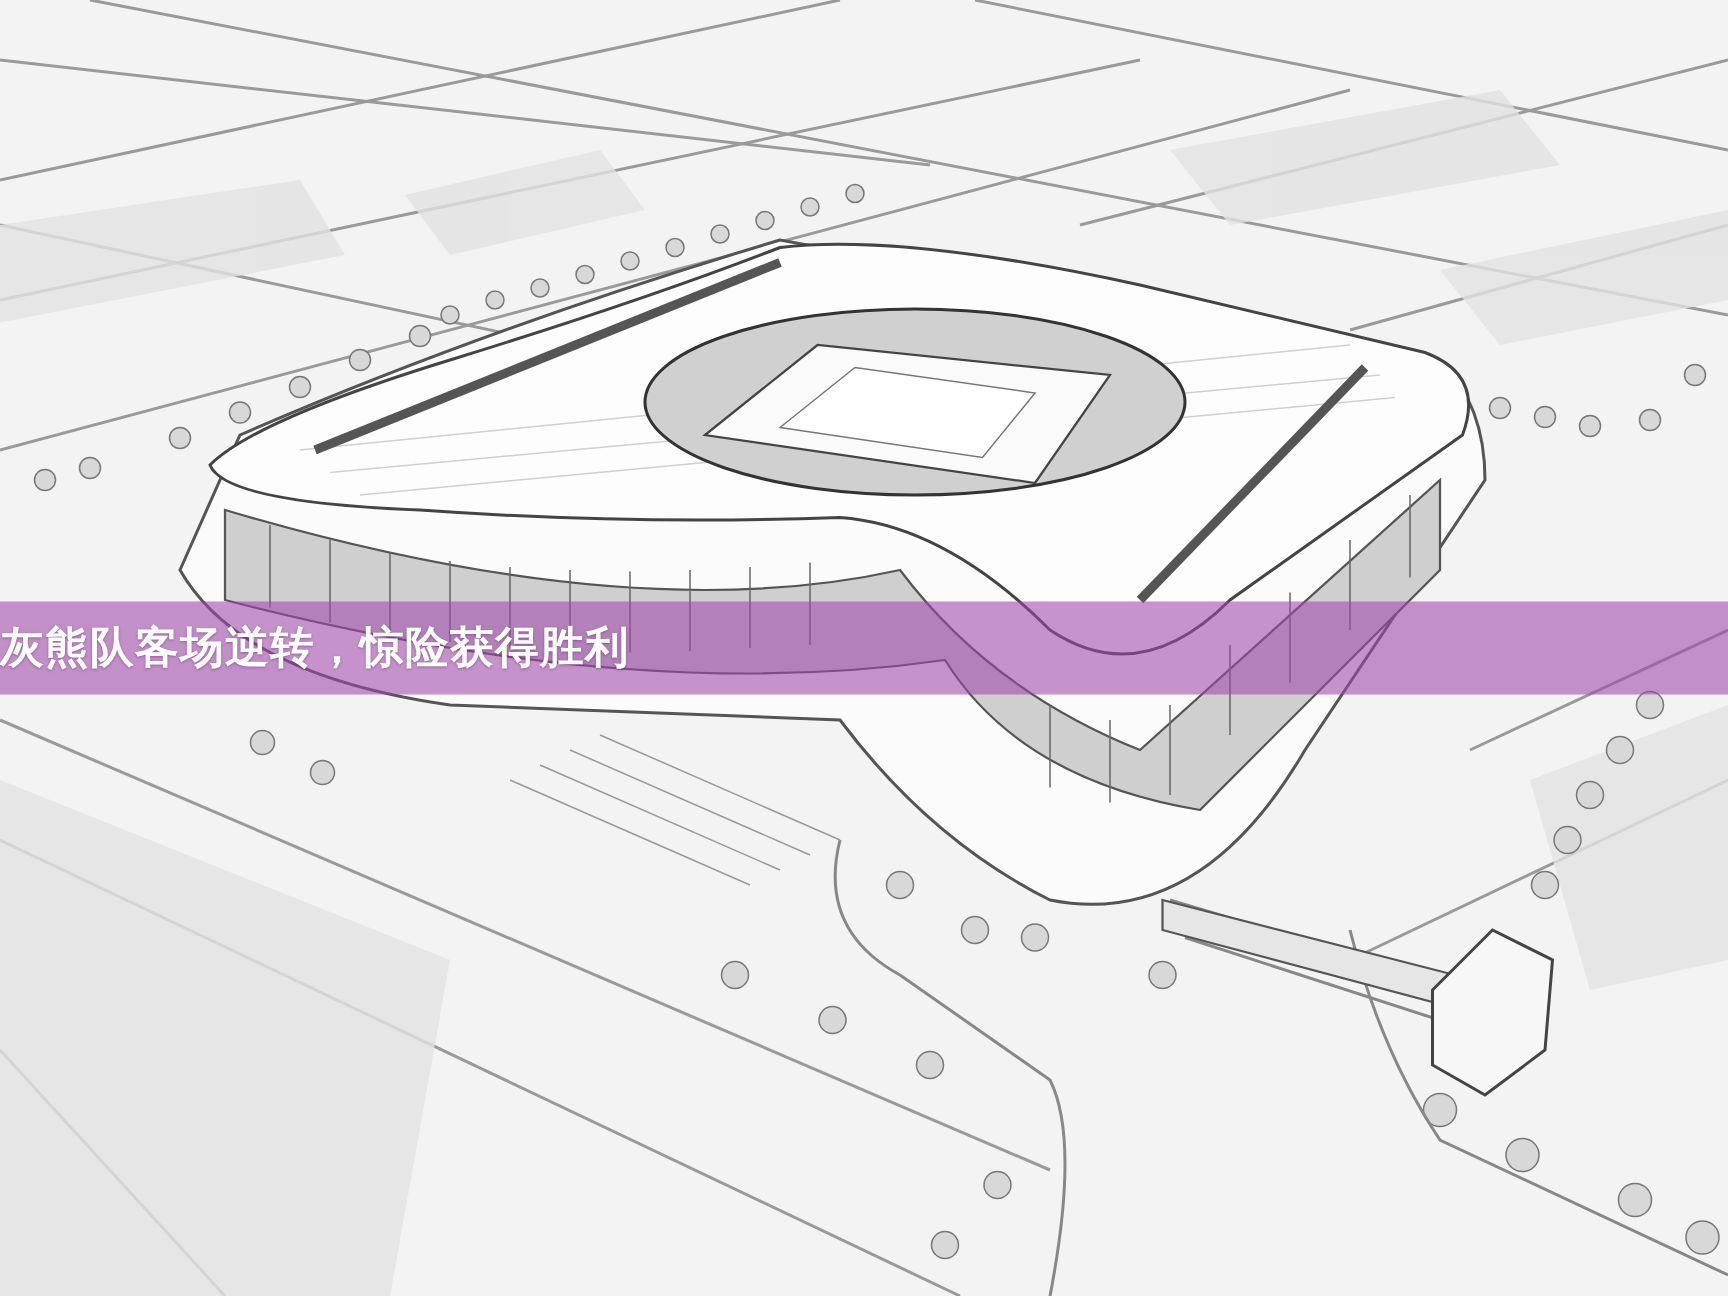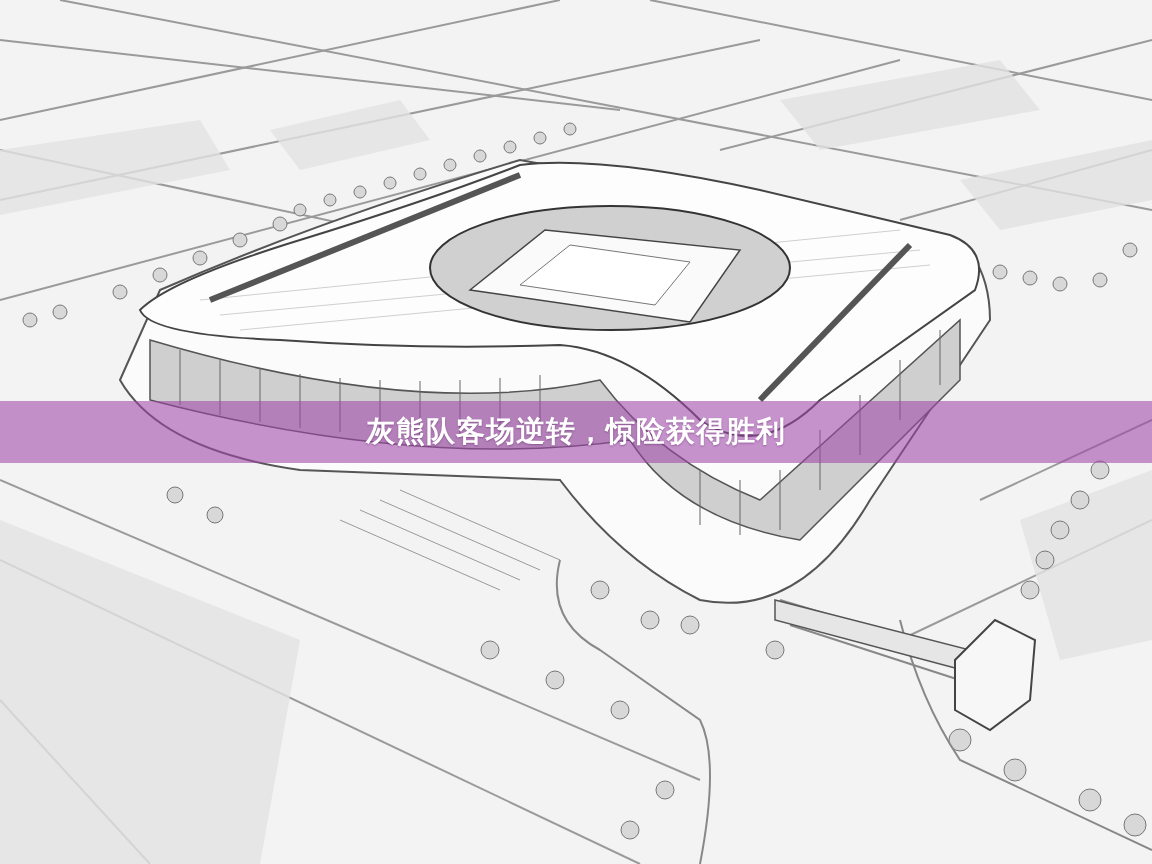--- a/index.html
+++ b/index.html
@@ -1,18 +1,18 @@
 <!DOCTYPE html>
 <html><head>
 <meta charset="utf-8">
 <style>
   html, body { margin: 0; padding: 0; }
   body { width: 1152px; height: 864px; overflow: hidden; background: #f4f4f4; position: relative; font-family: "DejaVu Sans", sans-serif; }
   .scene { position: absolute; left: 0; top: 0; width: 1152px; height: 864px; }
-  .banner { position: absolute; left: 0; top: 401px; width: 1152px; height: 62px; background: rgba(160, 70, 170, 0.58); display: flex; align-items: center; justify-content: center; }
+  .banner { position: absolute; left: 0; top: 401px; width: 1152px; height: 62px; background: rgba(160, 70, 170, 0.58); display: flex; align-items: center; justify-content: flex-start; }
   .headline { color: #ffffff; font-size: 29px; font-weight: bold; letter-spacing: 1px; text-shadow: 0 1px 2px rgba(60,0,70,0.35); font-family: "DejaVu Sans", sans-serif; }
 </style>
 </head>
 <body>
 
 <div class="scene">
   <svg width="1152" height="864" viewBox="0 0 1152 864" xmlns="http://www.w3.org/2000/svg">
     <rect width="1152" height="864" fill="#f3f3f3"></rect>
 
     <g stroke="#9a9a9a" stroke-width="2" fill="none">

